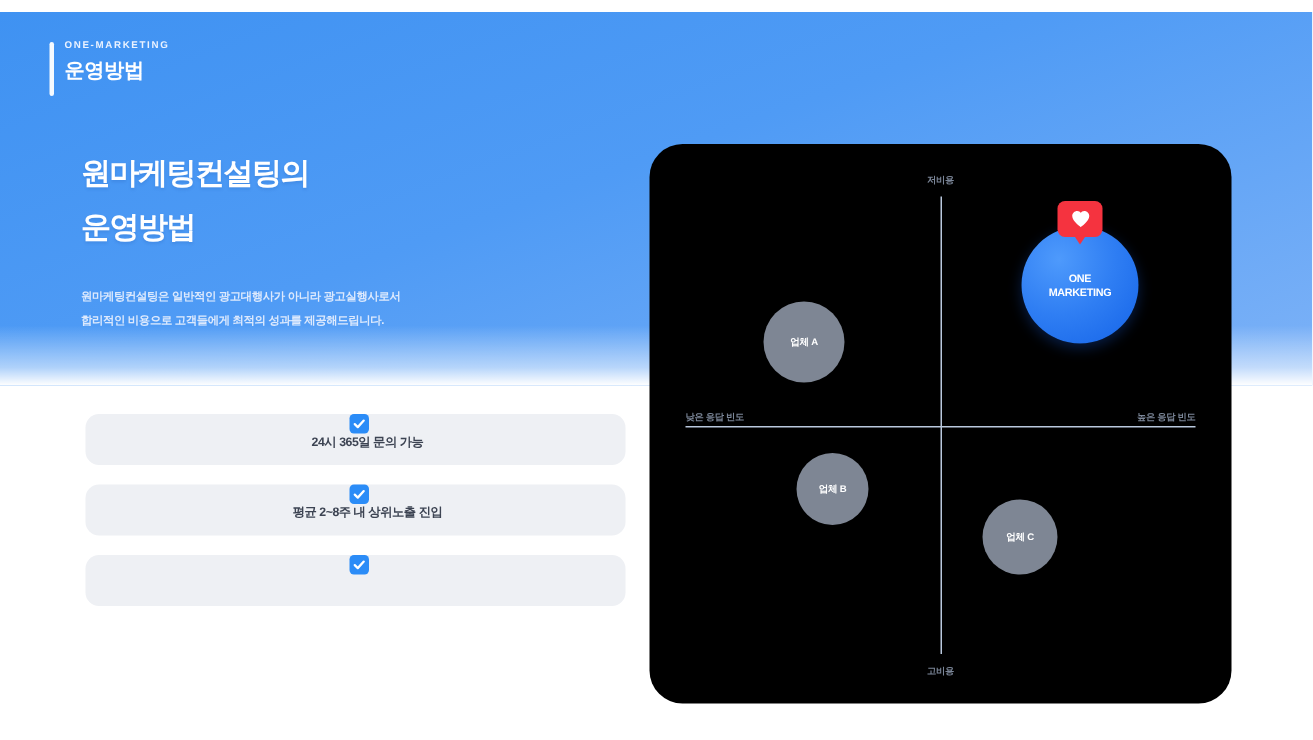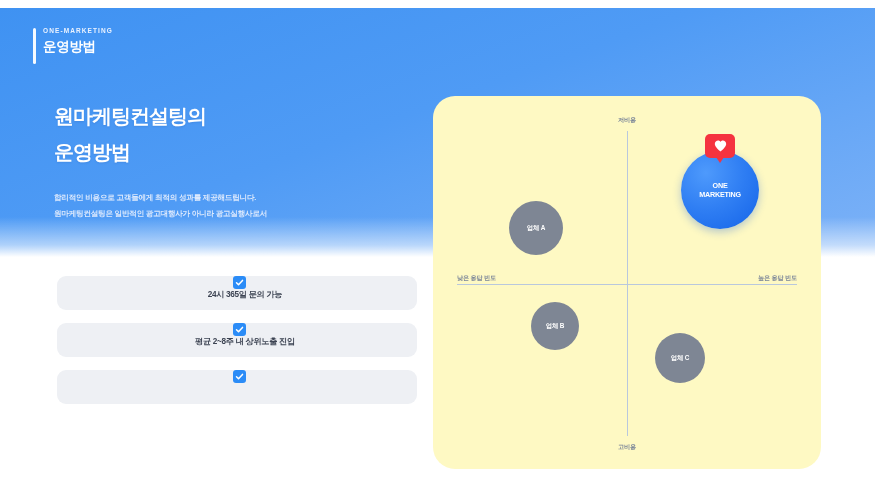--- a/index.html
+++ b/index.html
@@ -64,21 +64,21 @@
     display:flex;align-items:center;justify-content:center;margin-right:11px;
   }
   .check-box svg{display:block;}
   .check-label{
     font-size:8.2px;font-weight:700;color:#3c4352;letter-spacing:-.3px;white-space:nowrap;
   }
 
   
   .panel{
     position:absolute;left:433px;top:88px;width:388px;height:373px;
-    background:#fef9c3;border-radius:22px;
+    background:#000000;border-radius:22px;
   }
   .axis-v{
     position:absolute;left:194px;top:35px;width:1px;height:305px;background:#b9c8dd;
   }
   .axis-h{
     position:absolute;left:24px;top:188px;width:340px;height:1px;background:#b9c8dd;
   }
   .axis-label{
     position:absolute;font-size:6.2px;font-weight:700;color:#7b8698;
     letter-spacing:-.2px;white-space:nowrap;
@@ -132,22 +132,22 @@
     <div class="logo-kicker">ONE-MARKETING</div>
     <div class="logo-title">운영방법</div>
   </div>
 
   <div class="headline">
     <div>원마케팅컨설팅의</div>
     <div>운영방법</div>
   </div>
 
   <div class="lede">
+    <div>원마케팅컨설팅은 일반적인 광고대행사가 아니라 광고실행사로서</div>
     <div>합리적인 비용으로 고객들에게 최적의 성과를 제공해드립니다.</div>
-    <div>원마케팅컨설팅은 일반적인 광고대행사가 아니라 광고실행사로서</div>
   </div>
 
   <div class="checklist">
 
     <div class="check-row">
       <span class="check-box">
         <svg width="9" height="9" viewBox="0 0 12 12">
             <path d="M2 6.3 L4.7 9 L10 3.2" fill="none" stroke="#ffffff" stroke-width="2" stroke-linecap="round" stroke-linejoin="round"></path>
           </svg>
       </span>

